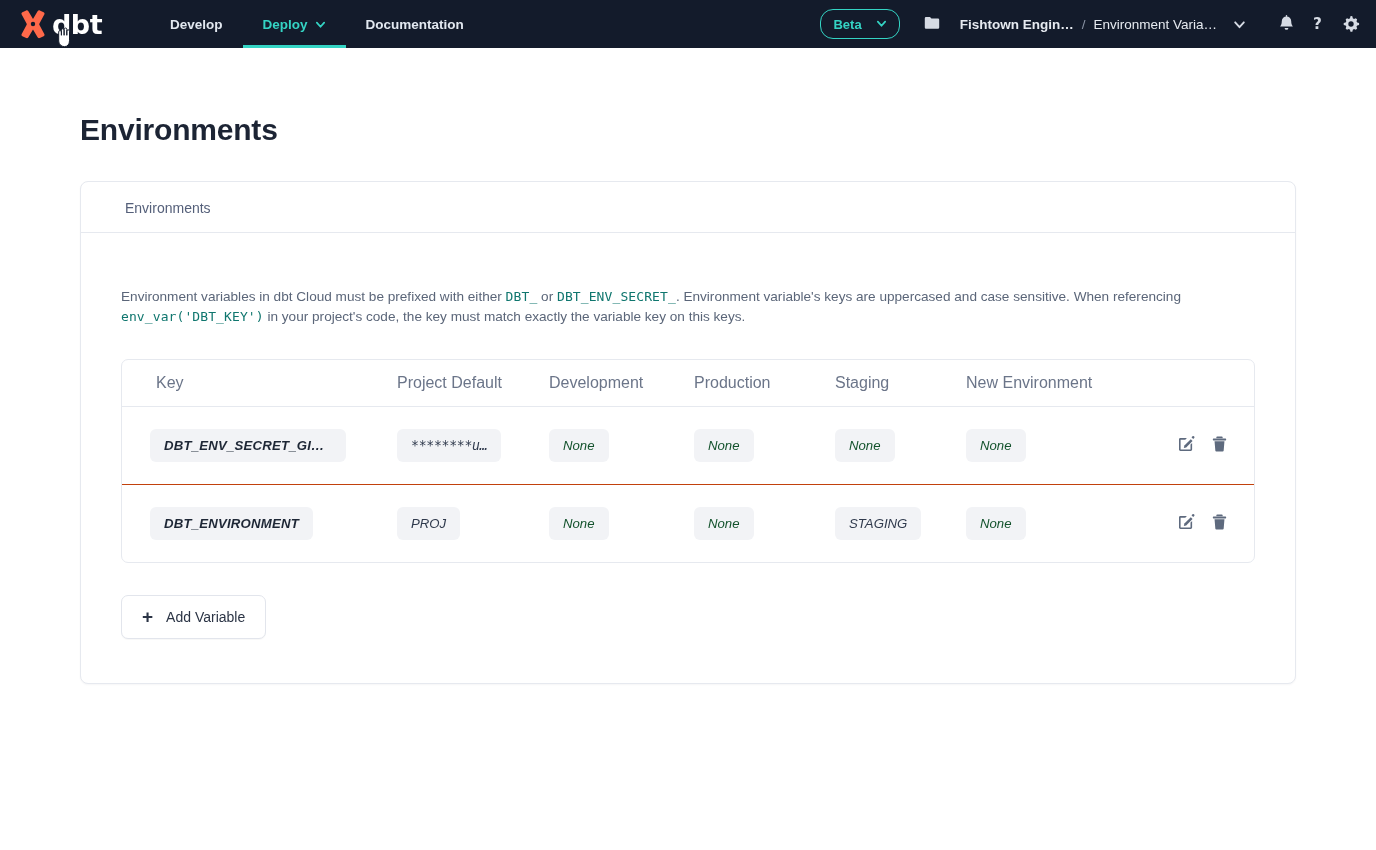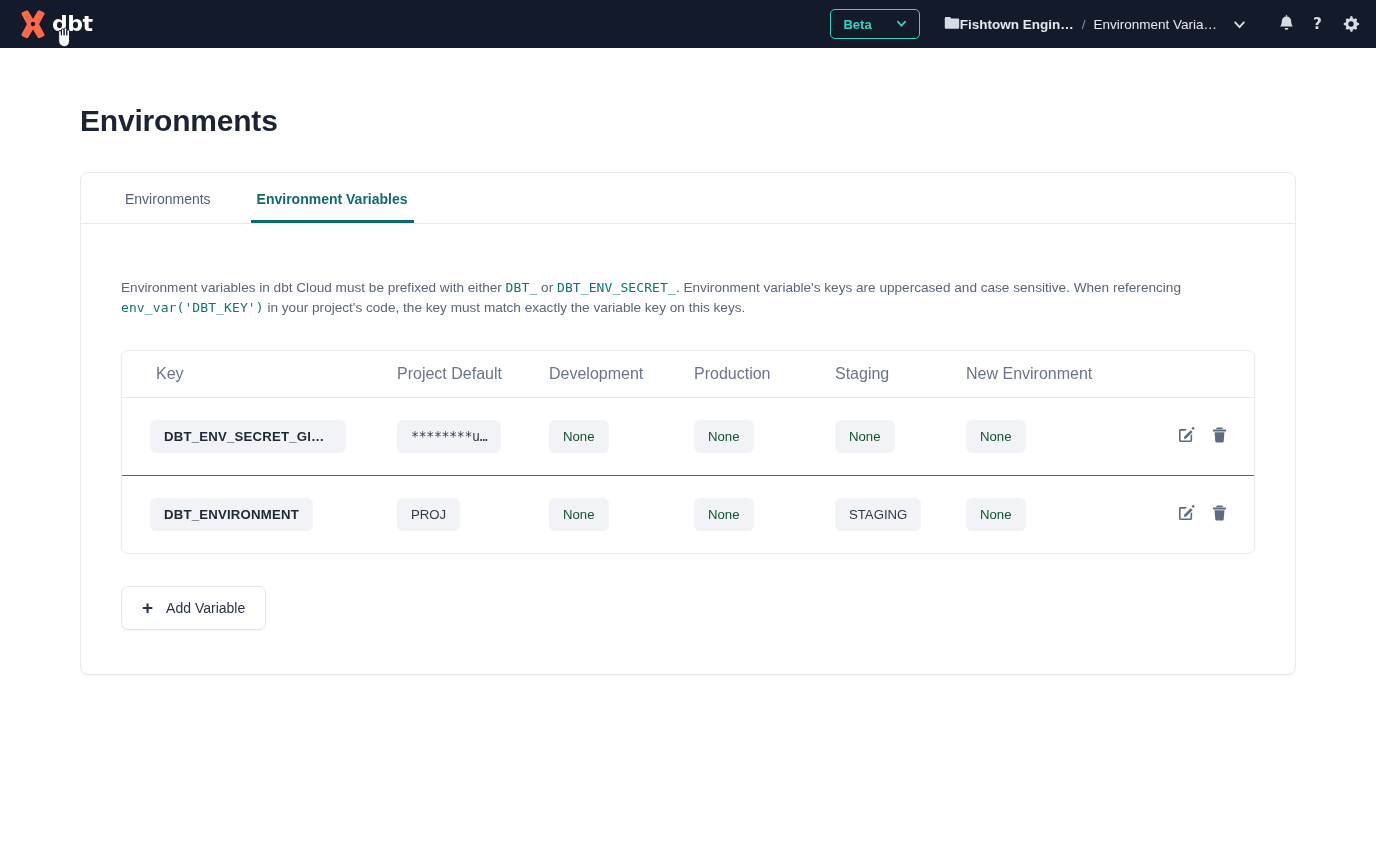--- a/index.html
+++ b/index.html
@@ -22,21 +22,21 @@
   .logo-wrap {
     display: flex;
     align-items: center;
     padding-left: 16px;
     padding-right: 10px;
     position: relative;
   }
   .logo-mark { width: 34px; height: 34px; display: block; }
   .logo-text {
     color: #ffffff;
-    font-size: 22px;
+    font-size: 27px;
     font-weight: bold;
     letter-spacing: -0.5px;
     line-height: 1;
     margin-left: 2px;
     font-family: "DejaVu Sans", sans-serif;
   }
   .cursor-ico {
     position: absolute;
     left: 56px;
     top: 20px;
@@ -73,48 +73,48 @@
   .topbar-right {
     margin-left: auto;
     display: flex;
     align-items: center;
     padding-right: 16px;
     gap: 0;
   }
   .beta-btn {
     border: 1.5px solid #34D4C4;
     color: #34D4C4;
-    border-radius: 5px;
+    border-radius: 13px;
     height: 30px;
     display: flex;
     align-items: center;
-    gap: 24px;
+    gap: 14px;
     padding: 0 12px;
     font-size: 13px;
     font-weight: bold;
     cursor: pointer;
   }
   .breadcrumb {
     display: flex;
     align-items: center;
     gap: 8px;
     margin-left: 24px;
     color: #E6EAF0;
     font-size: 13.5px;
     white-space: nowrap;
   }
-  .bc-proj { font-weight: bold; display: flex; align-items: center; gap: 0; }
+  .bc-proj { font-weight: bold; display: flex; align-items: center; gap: 20px; }
   .bc-sep { color: #8A94A6; }
   .bc-page { color: #E6EAF0; }
   .bc-chev { margin-left: 8px; cursor: pointer; display: flex; }
   .hdr-icons { display: flex; align-items: center; gap: 16px; margin-left: 32px; }
   .hdr-icons > span { cursor: pointer; display: flex; }
 
   
-  .page { padding: 4px 80px; }
+  .page { padding: 13px 80px; }
   .page-title {
     font-size: 30px;
     font-weight: bold;
     color: #1C2434;
     padding-top: 52px;
     padding-bottom: 0;
     letter-spacing: -0.2px;
   }
 
   .card {
@@ -169,21 +169,21 @@
   table { width: 100%; border-collapse: collapse; }
   thead th {
     text-align: left;
     font-size: 16px;
     font-weight: normal;
     color: #6B7589;
     padding: 14px 0 14px 0;
     border-bottom: 1px solid #E6E9EF;
   }
   tbody tr + tr td { border-top: 1px solid #c2410c; }
-  tbody td { padding: 22px 0; vertical-align: middle; }
+  tbody td { padding: 22px 0; vertical-align: middle; font-style: italic; }
 
   .col-key { width: 275px; padding-left: 28px !important; }
   .col-pd { width: 152px; }
   .col-dev { width: 145px; }
   .col-prod { width: 141px; }
   .col-stg { width: 131px; }
   .col-new { width: 175px; }
   .col-act { text-align: right; padding-right: 26px !important; }
 
   thead .col-key { padding-left: 34px !important; }
@@ -235,20 +235,36 @@
         <path d="M7.5 6.2 L12 4 C13 3.6 14 4 14.6 5 L20 14 L25.4 5 C26 4 27 3.6 28 4 L32.5 6.2 C33.6 6.8 33.9 7.9 33.3 8.9 L27.6 19.3 C27.2 20 27.2 20.6 27.6 21.3 L33.3 31.7 C33.9 32.7 33.6 33.8 32.5 34.4 L28 36.6 C27 37 26 36.6 25.4 35.6 L20 26.6 L14.6 35.6 C14 36.6 13 37 12 36.6 L7.5 34.4 C6.4 33.8 6.1 32.7 6.7 31.7 L12.4 21.3 C12.8 20.6 12.8 20 12.4 19.3 L6.7 8.9 C6.1 7.9 6.4 6.8 7.5 6.2 Z" fill="#FF694A"></path>
         <circle cx="20" cy="20" r="2.6" fill="#131B2B"></circle>
       </svg>
     </span>
     <span class="logo-text">dbt</span>
     <svg class="cursor-ico" viewBox="0 0 20 24">
       <path d="M3 11 V5.2 a1.5 1.5 0 0 1 3 0 V9 V3.2 a1.5 1.5 0 0 1 3 0 V9 V2.4 a1.5 1.5 0 0 1 3 0 V9 V4.4 a1.5 1.5 0 0 1 3 0 V15 c0 4-2.2 6.6-5.6 6.6 C6 21.6 3 19 3 15.4 Z" fill="#ffffff" stroke="#131B2B" stroke-width="1.1"></path>
     </svg>
   </div>
 
+  <div class="nav-links">
+    <div class="nav-item">
+      <span>Develop</span>
+    </div>
+    <div class="nav-item active">
+      <span>Deploy</span>
+      <span class="chev">
+        <svg width="11" height="11" viewBox="0 0 12 12">
+            <path d="M2 4 L6 8.5 L10 4" fill="none" stroke="#34D4C4" stroke-width="1.9" stroke-linecap="round" stroke-linejoin="round"></path>
+          </svg>
+      </span>
+    </div>
+    <div class="nav-item">
+      <span>Documentation</span>
+    </div>
+  </div>
 
   <div class="topbar-right">
 
     <div class="beta-btn">
       <span>Beta</span>
       <span>
         <svg width="11" height="11" viewBox="0 0 12 12">
             <path d="M2 4 L6 8.5 L10 4" fill="none" stroke="#34D4C4" stroke-width="1.9" stroke-linecap="round" stroke-linejoin="round"></path>
           </svg>
       </span>
@@ -297,23 +313,20 @@
 
 <div class="page">
 
   <div class="page-title">Environments</div>
 
   <div class="card">
 
     <div class="tabs">
       <div class="tab">
         <span>Environments</span>
-      </div>
-      <div class="tab active">
-        <span>Environment Variables</span>
       </div>
     </div>
 
     <div class="card-body">
 
       <p class="desc"><span>Environment variables in dbt Cloud must be prefixed with either </span><code>DBT_</code><span> or </span><code>DBT_ENV_SECRET_</code><span>. Environment variable's keys are uppercased and case sensitive. When referencing </span><code>env_var('DBT_KEY')</code><span> in your project's code, the key must match exactly the variable key on this keys.</span></p>
 
       <div class="table-wrap">
         <table>
           <thead>

